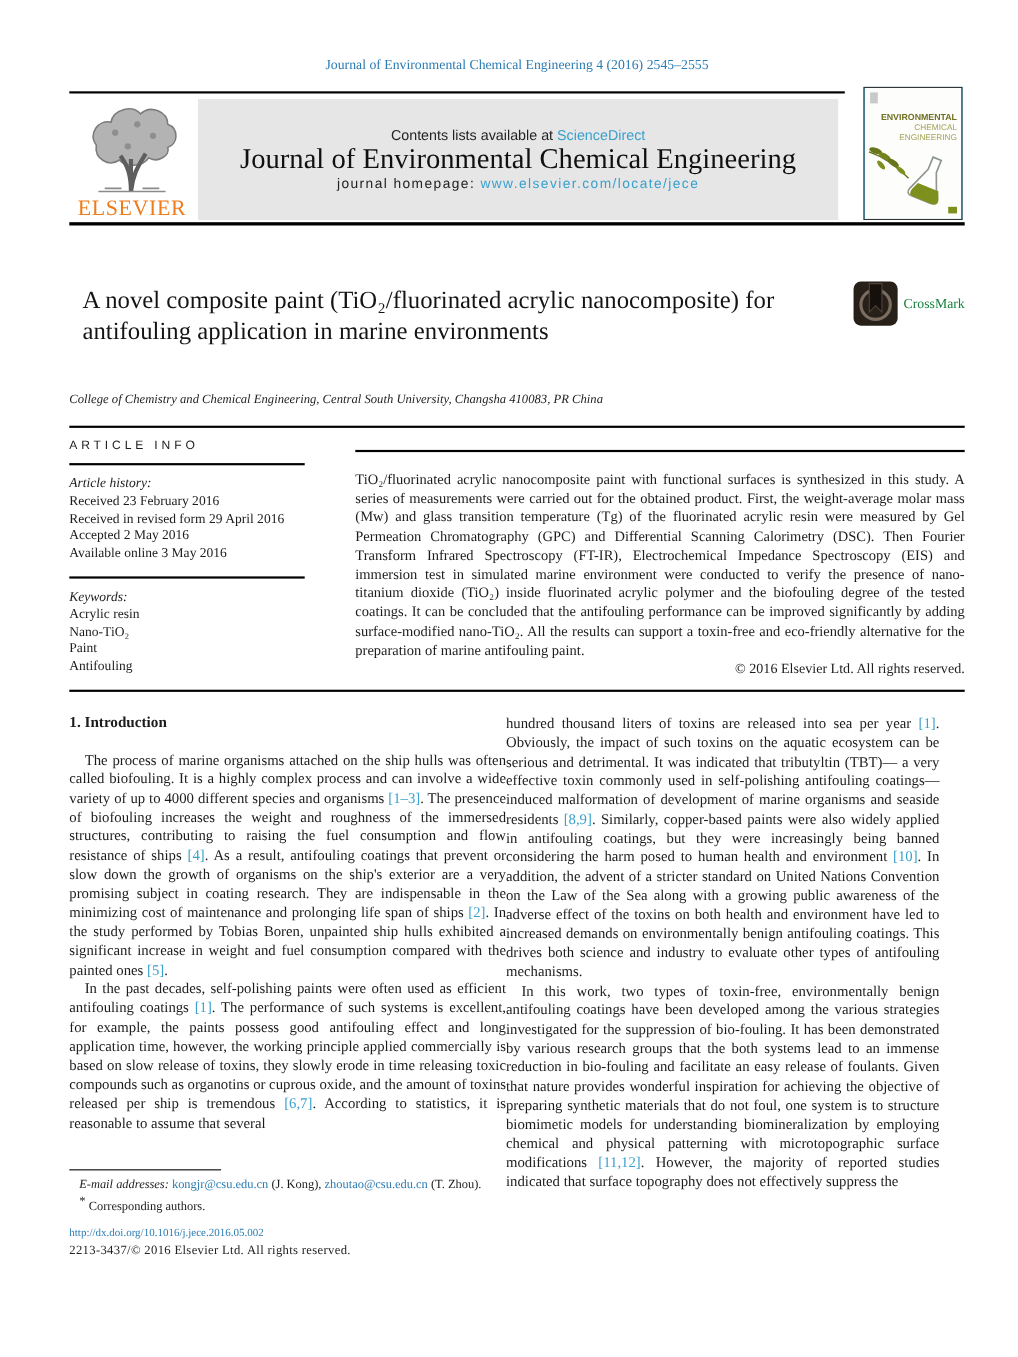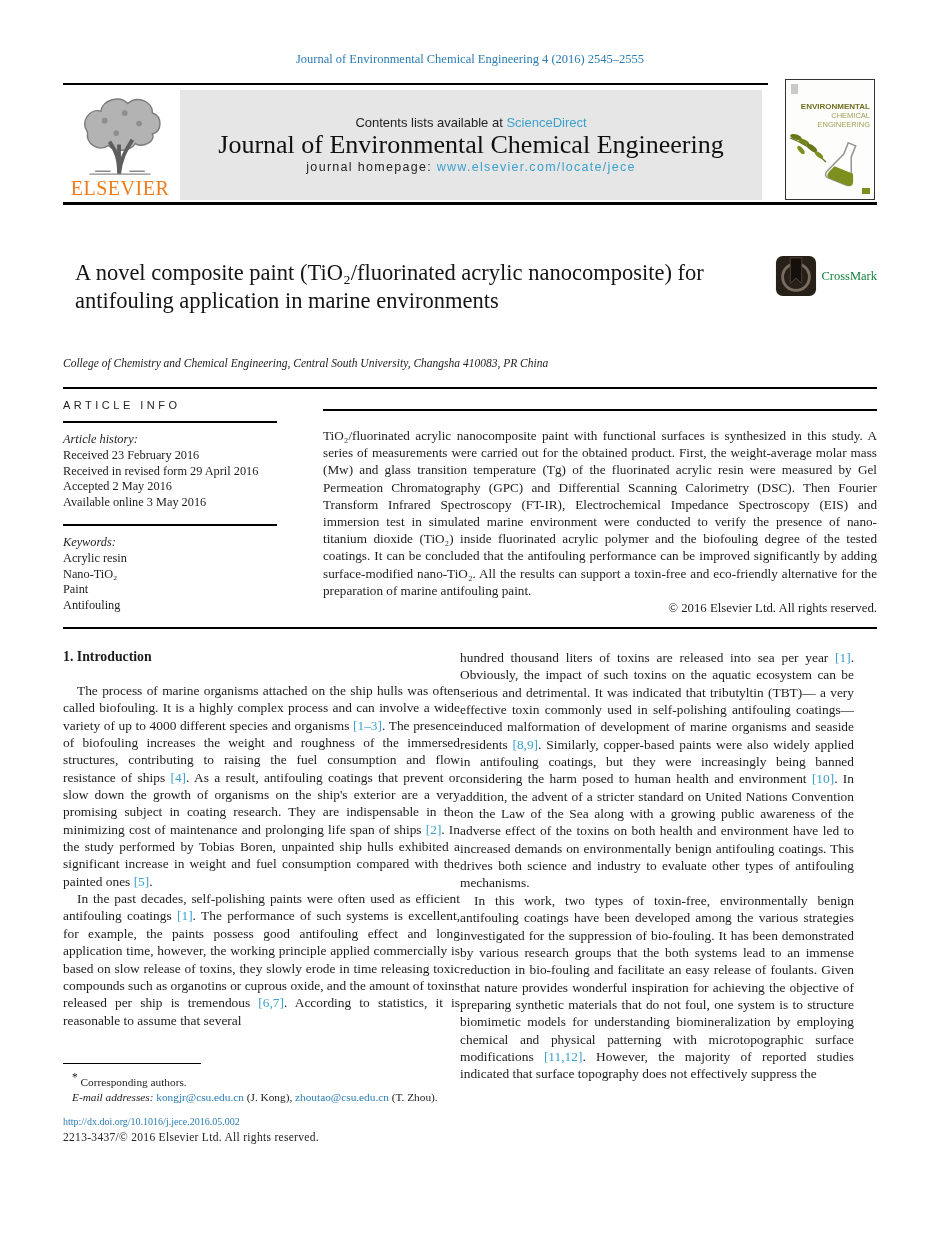--- a/index.html
+++ b/index.html
@@ -171,25 +171,25 @@
   </div>
 
   <div class="body-right">
     <p class="body-p">hundred thousand liters of toxins are released into sea per year <span class="ref">[1]</span>. Obviously, the impact of such toxins on the aquatic ecosystem can be serious and detrimental. It was indicated that tributyltin (TBT)— a very effective toxin commonly used in self-polishing antifouling coatings—induced malformation of development of marine organisms and seaside residents <span class="ref">[8,9]</span>. Similarly, copper-based paints were also widely applied in antifouling coatings, but they were increasingly being banned considering the harm posed to human health and environment <span class="ref">[10]</span>. In addition, the advent of a stricter standard on United Nations Convention on the Law of the Sea along with a growing public awareness of the adverse effect of the toxins on both health and environment have led to increased demands on environmentally benign antifouling coatings. This drives both science and industry to evaluate other types of antifouling mechanisms.</p>
     <p class="body-p indent">In this work, two types of toxin-free, environmentally benign antifouling coatings have been developed among the various strategies investigated for the suppression of bio-fouling. It has been demonstrated by various research groups that the both systems lead to an immense reduction in bio-fouling and facilitate an easy release of foulants. Given that nature provides wonderful inspiration for achieving the objective of preparing synthetic materials that do not foul, one system is to structure biomimetic models for understanding biomineralization by employing chemical and physical patterning with microtopographic surface modifications <span class="ref">[11,12]</span>. However, the majority of reported studies indicated that surface topography does not effectively suppress the</p>
   </div>
 
   <div class="footnote">
     <div class="fn-rule"></div>
     <div class="fn-line">
+      <span class="ital">E-mail addresses:</span>
+      <span class="link-dark">kongjr@csu.edu.cn</span><span> (J. Kong), </span><span class="link-dark">zhoutao@csu.edu.cn</span><span> (T. Zhou).</span>
+    </div>
+    <div class="fn-line">
       <span class="star" style="color:#222;">*</span>
       <span>Corresponding authors.</span>
-    </div>
-    <div class="fn-line">
-      <span class="ital">E-mail addresses:</span>
-      <span class="link-dark">kongjr@csu.edu.cn</span><span> (J. Kong), </span><span class="link-dark">zhoutao@csu.edu.cn</span><span> (T. Zhou).</span>
     </div>
   </div>
 
   <div class="footer-doi">http://dx.doi.org/10.1016/j.jece.2016.05.002</div>
   <div class="footer-rights">2213-3437/© 2016 Elsevier Ltd. All rights reserved.</div>
 
 </div>
 
 </body></html>

